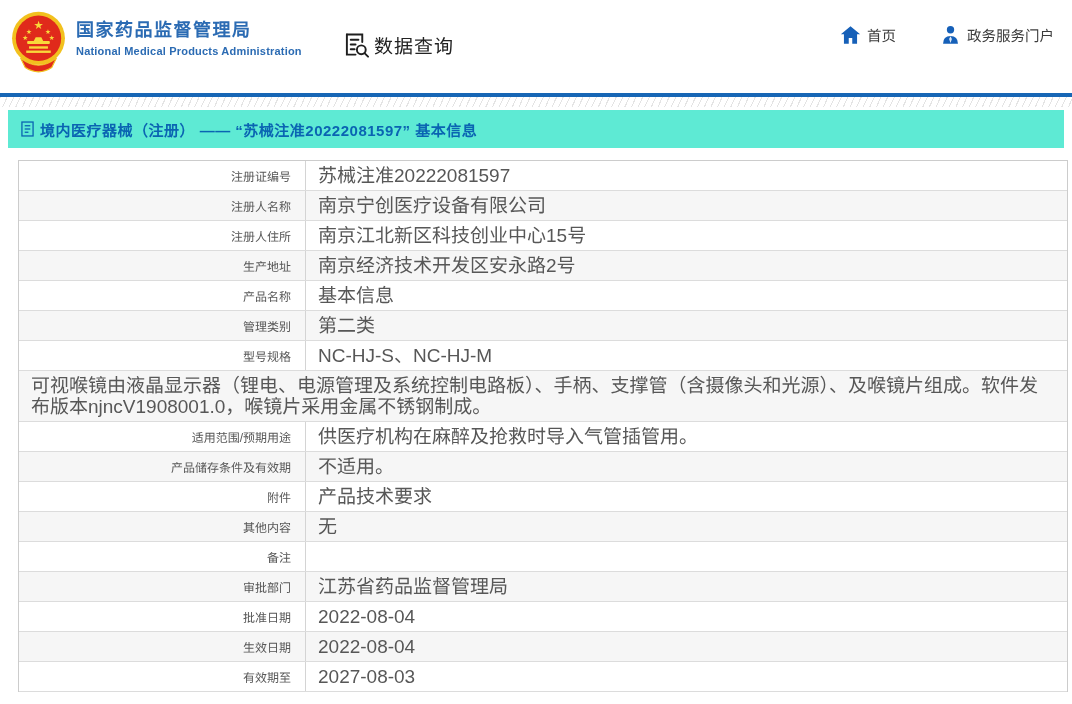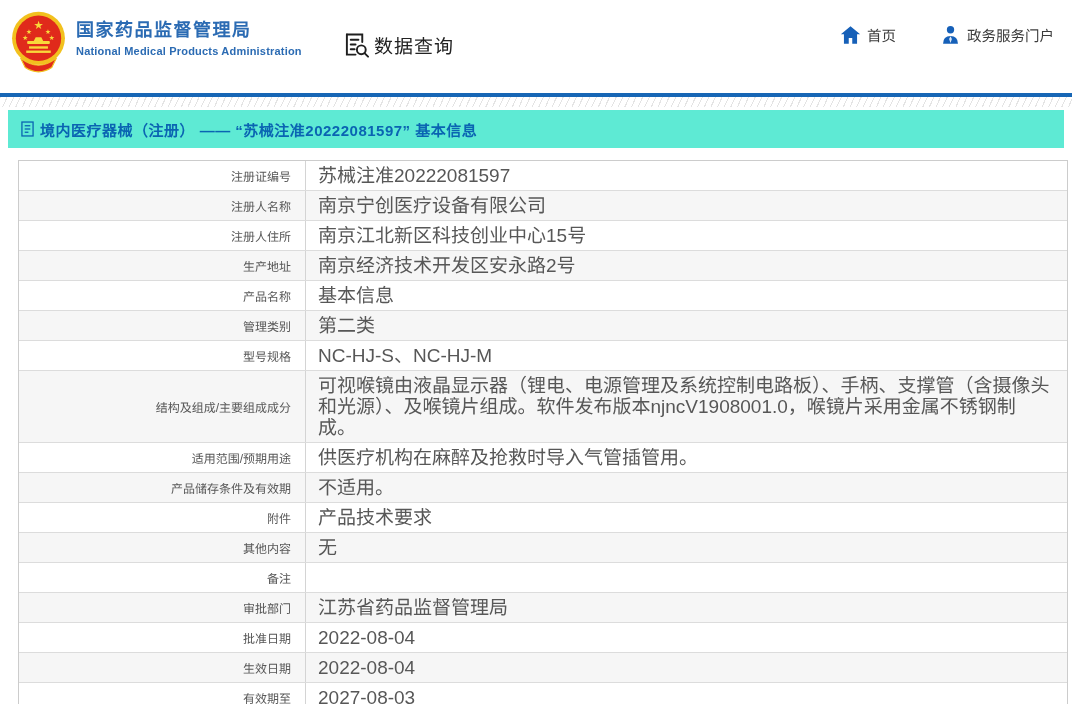--- a/index.html
+++ b/index.html
@@ -149,21 +149,20 @@
     <div class="cell-label">管理类别</div>
     <div class="cell-value">第二类</div>
   </div>
 
   <div class="row">
     <div class="cell-label">型号规格</div>
     <div class="cell-value">NC-HJ-S、NC-HJ-M</div>
   </div>
 
   <div class="row">
-    <div class="cell-label">结构及组成/主要组成成分</div>
     <div class="cell-value">可视喉镜由液晶显示器（锂电、电源管理及系统控制电路板）、手柄、支撑管（含摄像头和光源）、及喉镜片组成。软件发布版本njncV1908001.0，喉镜片采用金属不锈钢制成。</div>
   </div>
 
   <div class="row">
     <div class="cell-label">适用范围/预期用途</div>
     <div class="cell-value">供医疗机构在麻醉及抢救时导入气管插管用。</div>
   </div>
 
   <div class="row">
     <div class="cell-label">产品储存条件及有效期</div>

